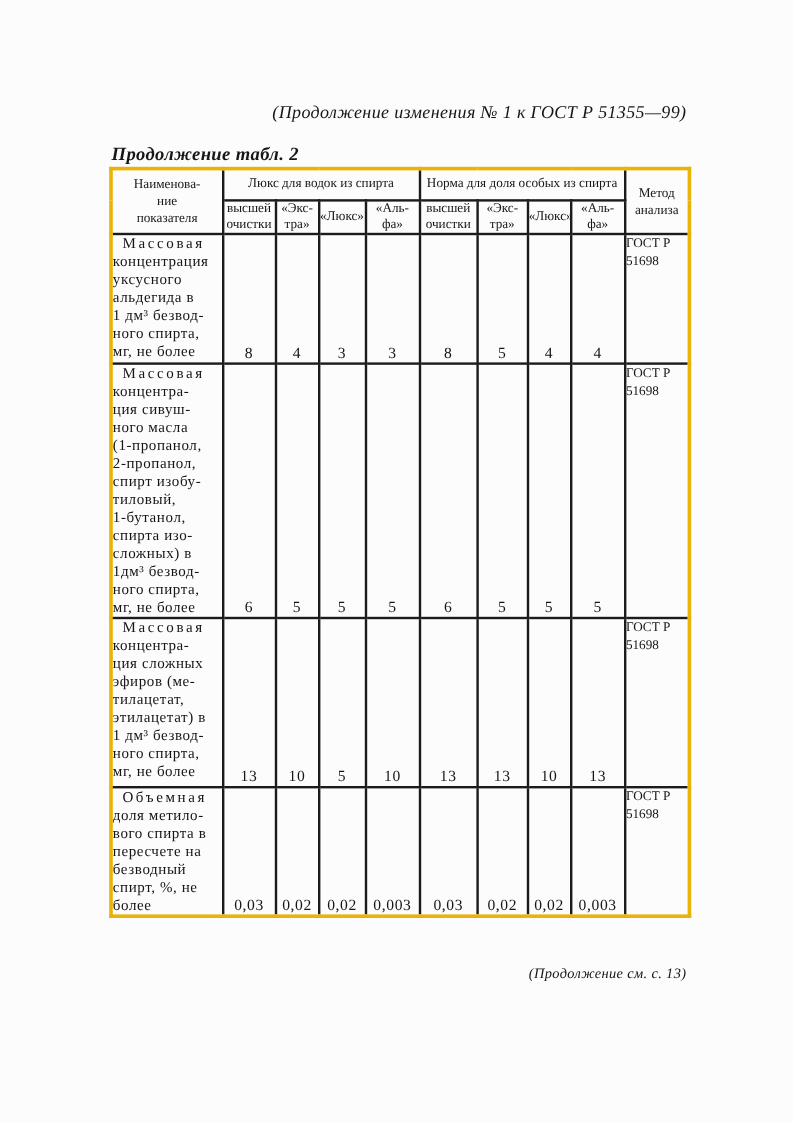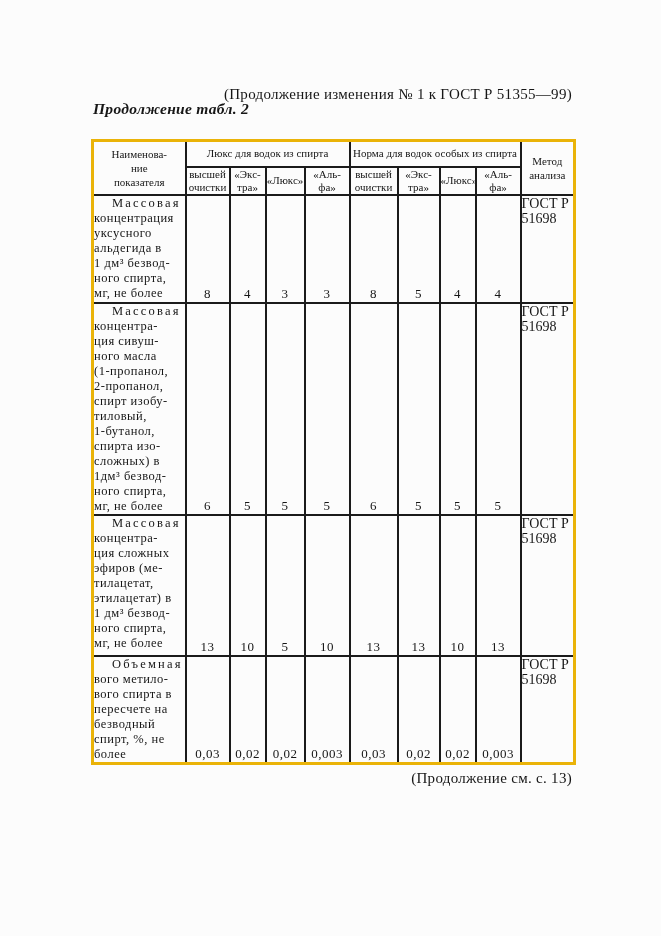--- a/index.html
+++ b/index.html
@@ -11,37 +11,39 @@
     font-family: "Liberation Serif", serif;
     color: #161616;
     position: relative;
     overflow: hidden;
   }
   .page { position: absolute; inset: 0; }
 
   .top-note {
     position: absolute;
     top: 86px; right: 89px;
+    font-style: italic;
     font-size: 15px;
     letter-spacing: 0.3px;
     white-space: nowrap;
   }
   .caption {
     position: absolute;
-    top: 100px; left: 93px;
+    top: 120px; left: 93px;
     font-style: italic;
     font-weight: 600;
     font-size: 15.5px;
     letter-spacing: 0.3px;
     white-space: nowrap;
   }
   .bottom-note {
     position: absolute;
-    top: 770px; right: 89px;
-    font-size: 15px;
+    top: 804px; right: 89px;
+    font-style: italic;
+    font-size: 12px;
     letter-spacing: 0.3px;
     white-space: nowrap;
   }
 
   table.gost {
     position: absolute;
     left: 91px; top: 139px;
     width: 482px;
     border-collapse: collapse;
     table-layout: fixed;
@@ -70,33 +72,33 @@
     vertical-align: top;
     font-size: 12.5px;
     padding: 2px 2px 2px 3px;
   }
   .name-line {
     line-height: 15px;
     letter-spacing: 0.5px;
     white-space: nowrap;
   }
   .name-line.first {
-    padding-left: 18px;
+    padding-left: 8px;
     letter-spacing: 2.2px;
   }
   td.value-cell {
     vertical-align: bottom;
     text-align: center;
     font-size: 13px;
     letter-spacing: 0.5px;
     padding-bottom: 4px;
   }
   td.method-cell {
     vertical-align: top;
-    font-size: 14px;
+    font-size: 11px;
     line-height: 15px;
     padding: 2px 2px 0 3px;
   }
 </style>
 </head>
 <body>
 
 <div class="page">
 
   <div class="top-note">(Продолжение изменения № 1 к ГОСТ Р 51355—99)</div>
@@ -117,21 +119,21 @@
       <col style="width:54px">
     </colgroup>
     <thead id="thead">
         <tr class="head-row-1">
           <th class="name-head" rowspan="2">
             <div>Наименова-</div>
             <div>ние</div>
             <div>показателя</div>
           </th>
           <th class="group-head" colspan="4">Люкс для водок из спирта</th>
-          <th class="group-head" colspan="4">Норма для водок особых из спирта</th>
+          <th class="group-head" colspan="4">Норма для доля особых из спирта</th>
           <th class="method-head" rowspan="2">
             <div>Метод</div>
             <div>анализа</div>
           </th>
         </tr>
         <tr class="head-row-2">
           <th class="sub-head">высшей очистки</th>
           <th class="sub-head">«Экс-тра»</th>
           <th class="sub-head">«Люкс»</th>
           <th class="sub-head">«Аль-фа»</th>
@@ -207,21 +209,21 @@
           <td class="value-cell">10</td>
           <td class="value-cell">13</td>
           <td class="value-cell">13</td>
           <td class="value-cell">10</td>
           <td class="value-cell">13</td>
           <td class="method-cell">ГОСТ Р 51698</td>
         </tr>
         <tr class="data-row" style="height: 108px;">
           <td class="name-cell">
             <div class="name-line first">Объемная</div>
-            <div class="name-line">вого метило-</div>
+            <div class="name-line">доля метило-</div>
             <div class="name-line">вого спирта в</div>
             <div class="name-line">пересчете на</div>
             <div class="name-line">безводный</div>
             <div class="name-line">спирт, %, не</div>
             <div class="name-line">более</div>
           </td>
           <td class="value-cell">0,03</td>
           <td class="value-cell">0,02</td>
           <td class="value-cell">0,02</td>
           <td class="value-cell">0,003</td>

